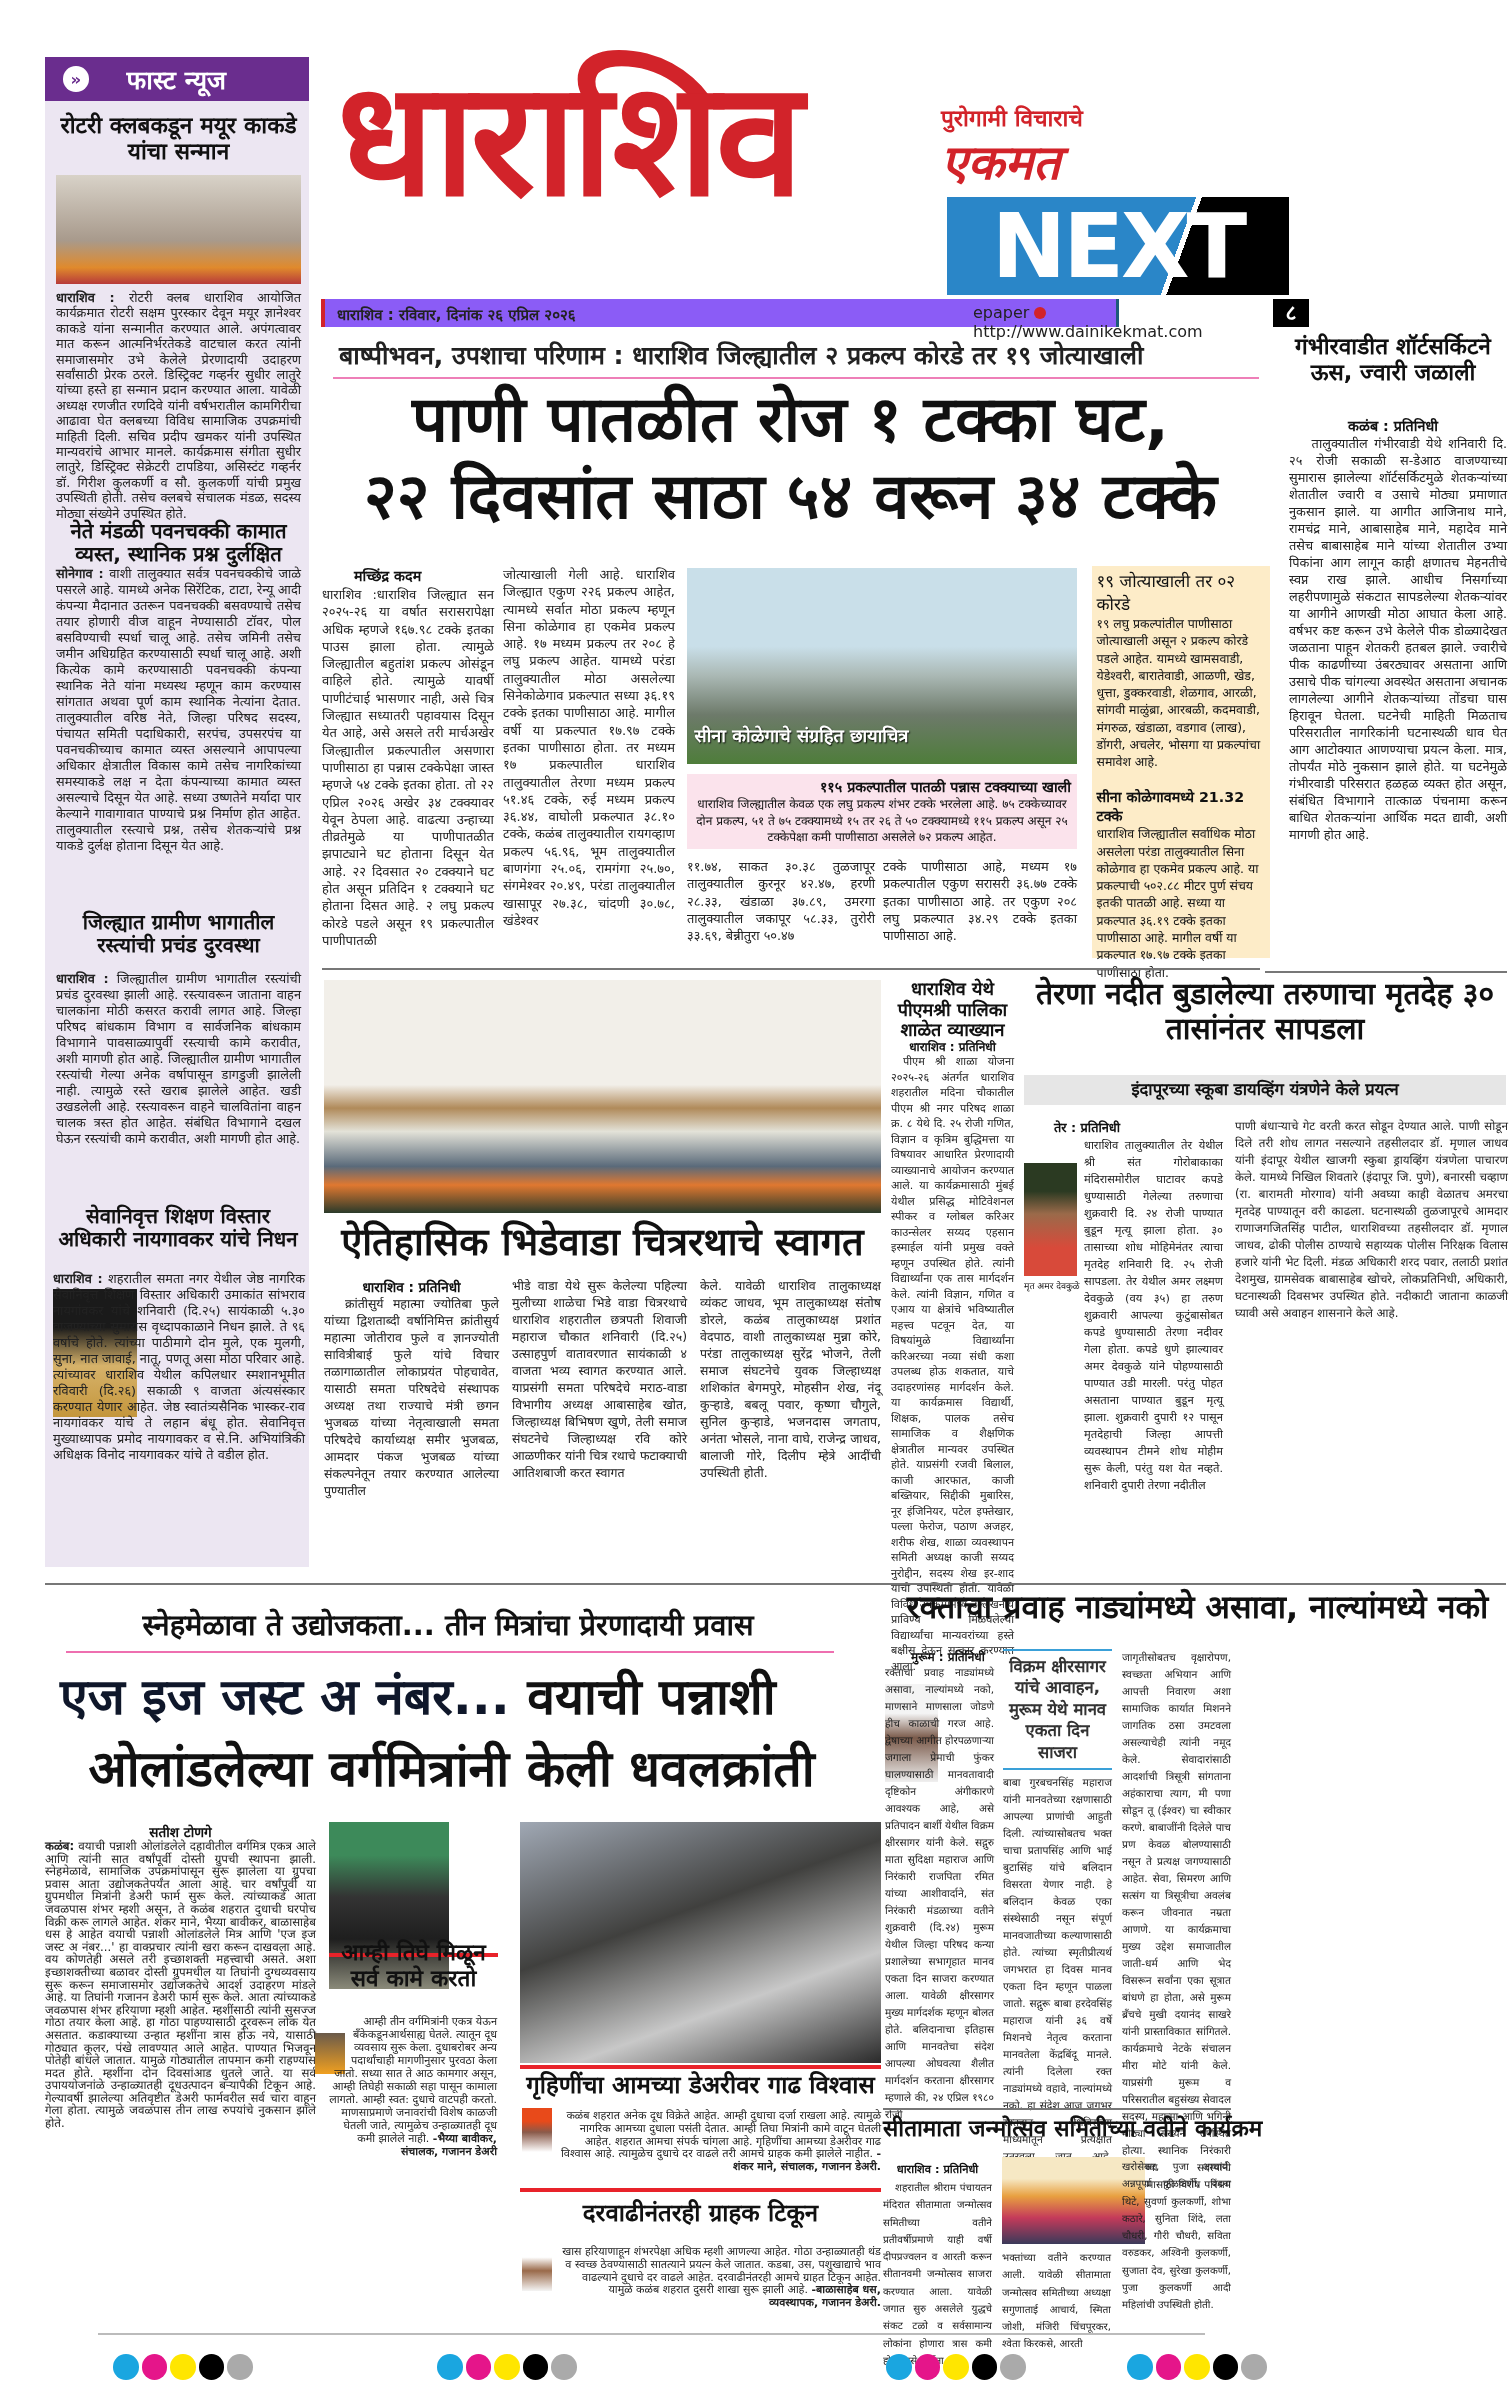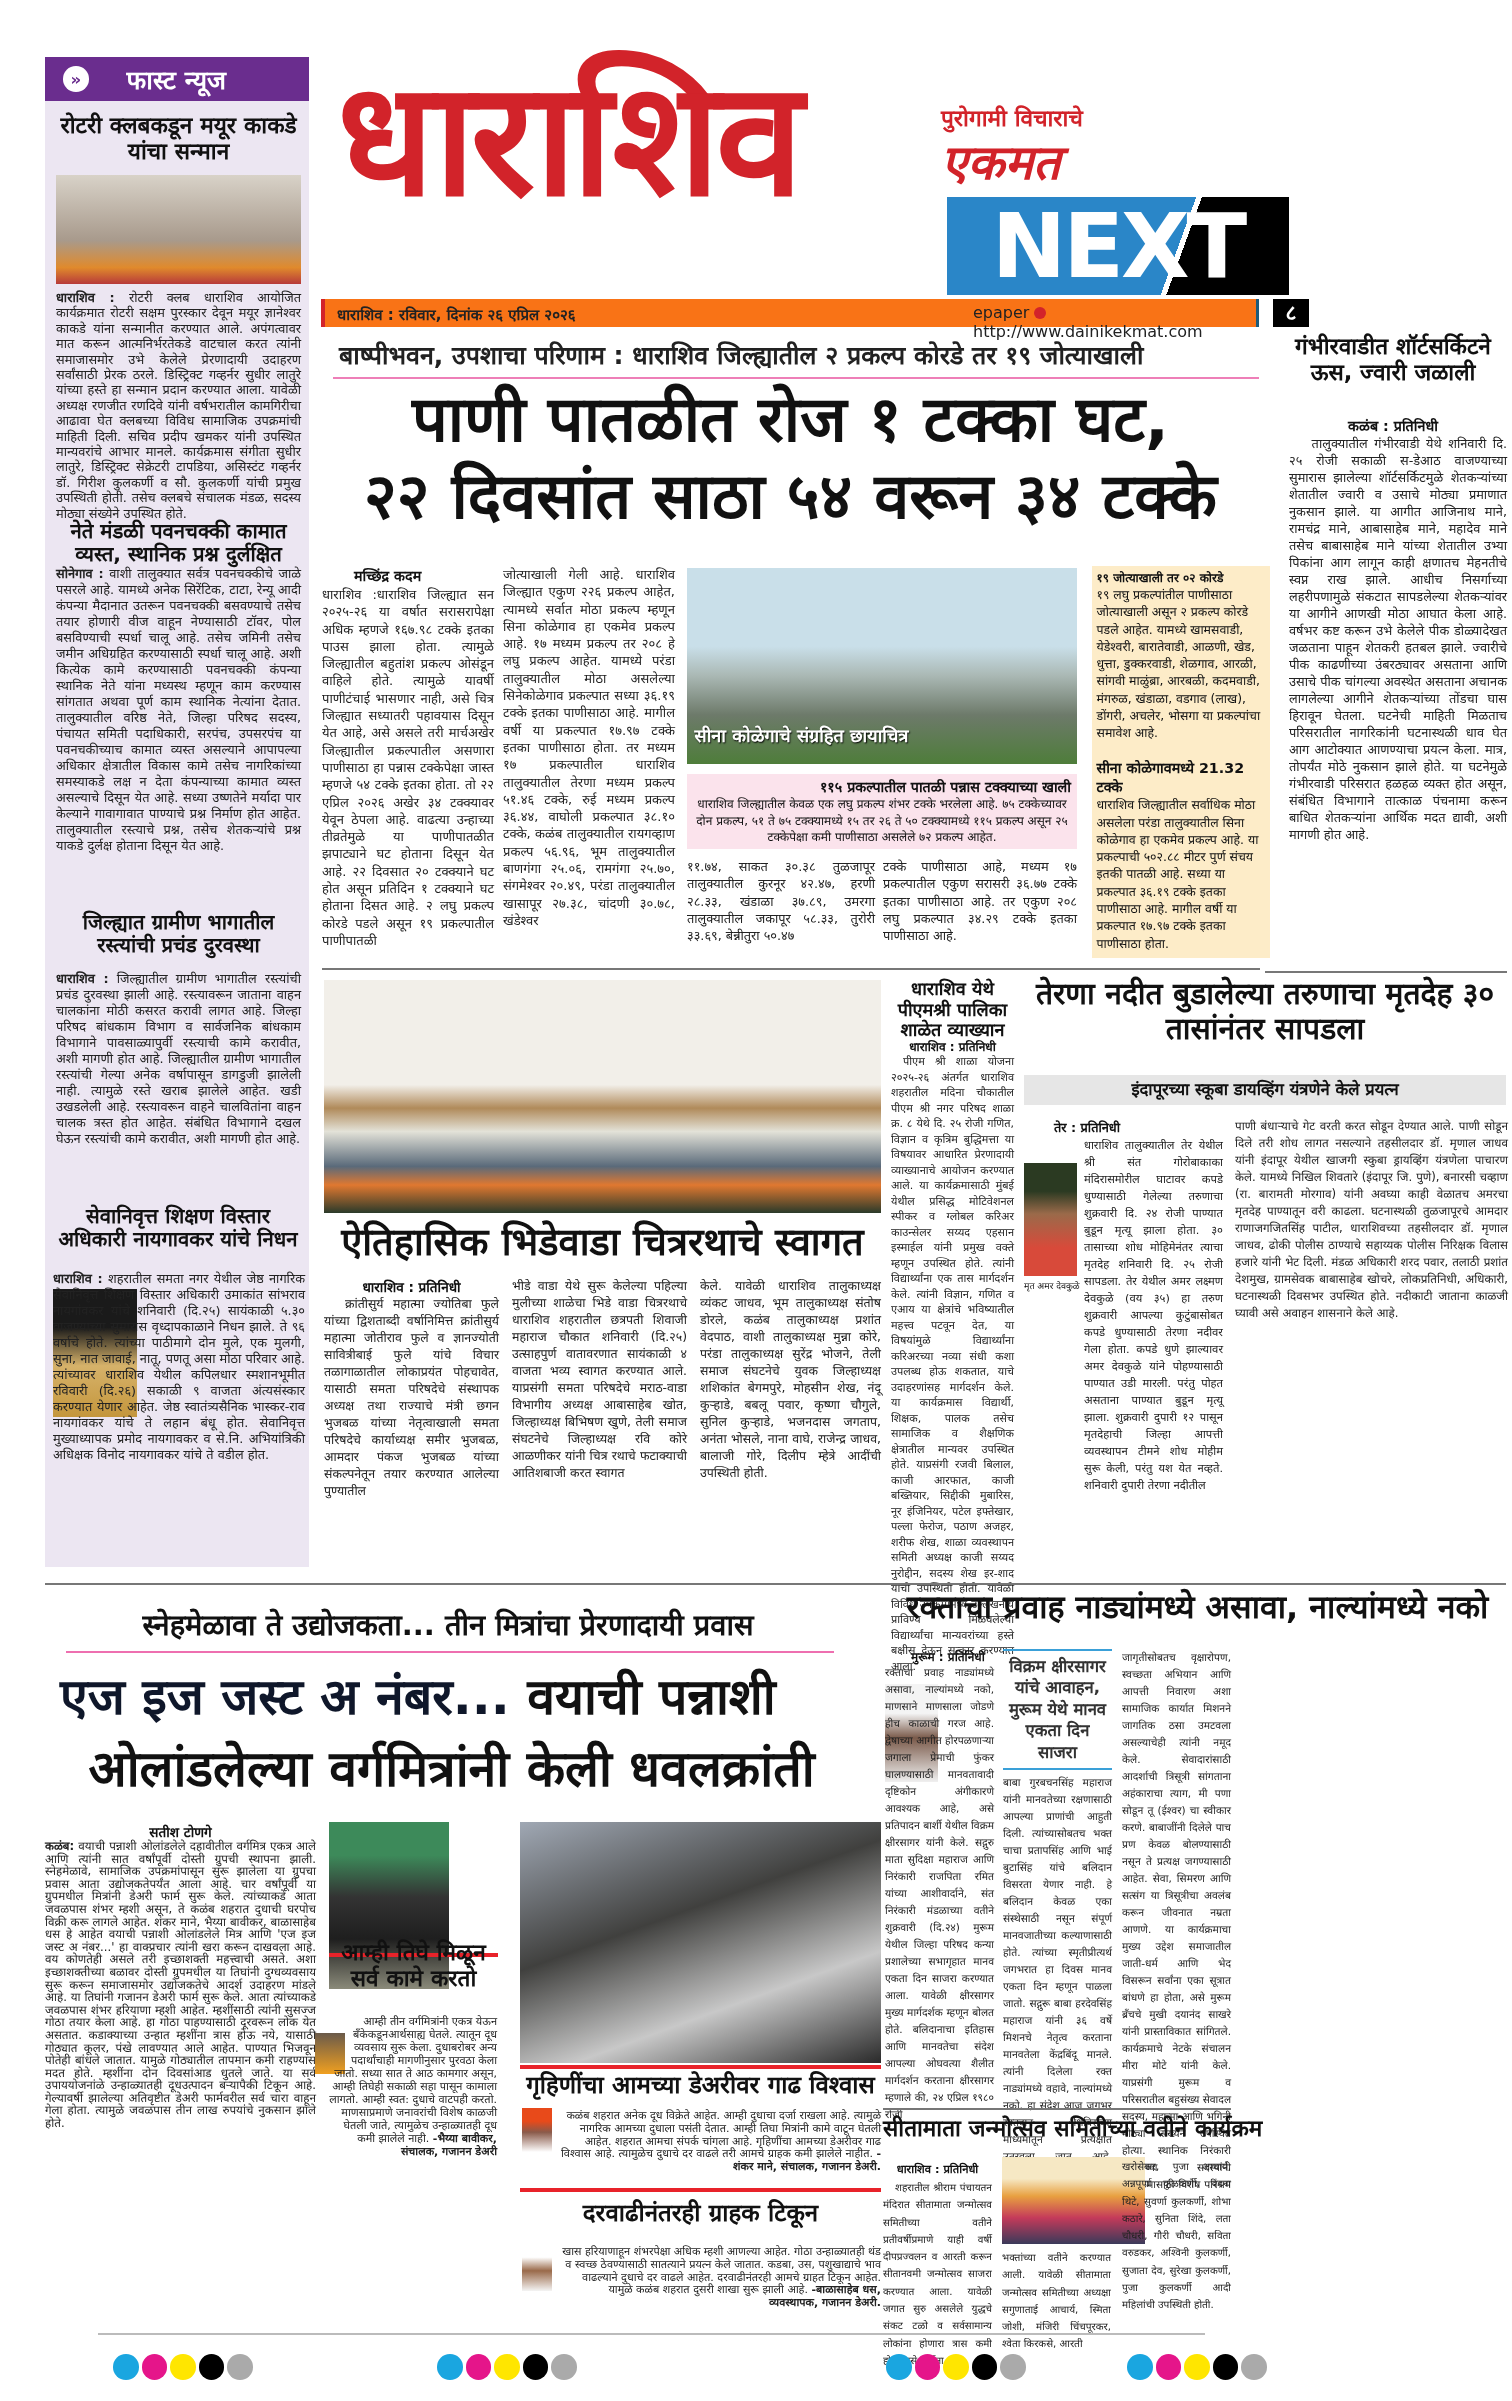--- a/index.html
+++ b/index.html
@@ -17,21 +17,21 @@
   #sidebar{left:45px;top:57px;width:264px;height:1510px;background:#ece6f2}
   #fast-head{left:45px;top:57px;width:264px;height:44px;background:#6a2d8e;display:flex;align-items:center;color:#fff}
   #fast-head .chev{width:25.6px;height:25.6px;border-radius:50%;background:#fff;color:#6a2d8e;display:flex;align-items:center;justify-content:center;font-size:16.6px;font-weight:bold;margin-left:18px}
   #fast-head .t{font-size:25.6px;font-weight:bold;margin-left:38px}
 
   
   #logo{left:337px;top:60px;font-size:158px;font-weight:bold;color:#d2232a;letter-spacing:-4.5px;line-height:1}
   #tagline{left:941px;top:102px;font-size:22.6px;color:#d2232a;font-weight:bold}
   #ekmat{left:941px;top:128px;font-size:48px;color:#d2232a;font-weight:bold;font-style:italic}
   #next{left:947px;top:197px;width:342px;height:98px;background:linear-gradient(110deg,#2a86c8 0 66%,#fff 66% 67.5%,#000 67.5%);display:flex;align-items:center;justify-content:center;color:#fff;font-size:89px;font-weight:bold;letter-spacing:-3px}
-  #dateline{left:321px;top:299px;width:938px;height:28px;background:#f97316;border-left:4.5px solid #d2232a;border-right:3px solid #1d5b7a}
+  #dateline{left:321px;top:299px;width:798px;height:28px;background:#8b5cf6;border-left:4.5px solid #d2232a;border-right:3px solid #1d5b7a}
   #dateline .d{position:absolute;left:12px;top:4.5px;font-size:15px;font-weight:bold;color:#222}
   #dateline .u{position:absolute;left:648px;top:3.8px;font-size:16px;color:#222}
   #dateline .u .ic{display:inline-block;width:12px;height:12px;background:#d2232a;border-radius:50%;vertical-align:middle;margin:0 4.5px}
   #pageno{left:1273px;top:299px;width:36px;height:28px;background:#000;color:#fff;font-size:21px;font-weight:bold;text-align:center;line-height:28px}
 </style>
 </head>
 <body>
 
 <div id="sidebar" class="abs"></div>
 <div id="fast-head" class="abs">
@@ -77,21 +77,21 @@
   <div class="abs" style="left:7.5px;top:155px;font-size:18px;font-weight:bold;color:#fff;text-shadow:0.8px 0.8px 1.5px #000">सीना कोळेगाचे संग्रहित छायाचित्र</div>
 </div>
 <div class="abs" style="left:687px;top:774px;width:390px;height:75px;background:#fbe3ec;padding:3px 6px">
   <div style="font-size:14.3px;font-weight:bold;text-align:right">११५ प्रकल्पातील पातळी पन्नास टक्क्याच्या खाली</div>
   <div style="font-size:12px;line-height:16.6px;text-align:center">धाराशिव जिल्ह्यातील केवळ एक लघु प्रकल्प शंभर टक्के भरलेला आहे. ७५ टक्केच्यावर दोन प्रकल्प, ५१ ते ७५ टक्क्यामध्ये १५ तर २६ ते ५० टक्क्यामध्ये ११५ प्रकल्प असून २५ टक्केपेक्षा कमी पाणीसाठा असलेले ७२ प्रकल्प आहेत.</div>
 </div>
 <p class="abs body" style="left:687px;top:858px;width:188px;font-size:12.8px;line-height:17.3px">११.७४, साकत ३०.३८ तुळजापूर तालुक्यातील कुरनूर ४२.४७, हरणी २८.३३, खंडाळा ३७.८९, उमरगा तालुक्यातील जकापूर ५८.३३, तुरोरी ३३.६९, बेन्नीतुरा ५०.४७</p>
 <p class="abs body" style="left:883px;top:858px;width:194px;font-size:12.8px;line-height:17.3px">टक्के पाणीसाठा आहे, मध्यम १७ प्रकल्पातील एकुण सरासरी ३६.७७ टक्के इतका पाणीसाठा आहे. तर एकुण २०८ लघु प्रकल्पात ३४.२९ टक्के इतका पाणीसाठा आहे.</p>
 
 <div class="abs" style="left:1092px;top:566px;width:178px;height:392px;background:#fdecc8;padding:3px 4.5px">
-  <div style="font-size:12px;font-weight:bold">१९ जोत्याखाली तर ०२ कोरडे</div>
+  <div style="font-size:17px;font-weight:normal">१९ जोत्याखाली तर ०२ कोरडे</div>
   <div style="font-size:12.4px;line-height:17.3px">१९ लघु प्रकल्पांतील पाणीसाठा जोत्याखाली असून २ प्रकल्प कोरडे पडले आहेत. यामध्ये खामसवाडी, येडेश्वरी, बारातेवाडी, आळणी, खेड, धुत्ता, डुक्करवाडी, शेळगाव, आरळी, सांगवी माळुंब्रा, आरबळी, कदमवाडी, मंगरुळ, खंडाळा, वडगाव (लाख), डोंगरी, अचलेर, भोसगा या प्रकल्पांचा समावेश आहे.</div>
   <div style="font-size:14.3px;font-weight:bold;margin-top:16.6px">सीना कोळेगावमध्ये 21.32 टक्के</div>
   <div style="font-size:12.4px;line-height:17.3px">धाराशिव जिल्ह्यातील सर्वाधिक मोठा असलेला परंडा तालुक्यातील सिना कोळेगाव हा एकमेव प्रकल्प आहे. या प्रकल्पाची ५०२.८८ मीटर पुर्ण संचय इतकी पातळी आहे. सध्या या प्रकल्पात ३६.१९ टक्के इतका पाणीसाठा आहे. मागील वर्षी या प्रकल्पात १७.९७ टक्के इतका पाणीसाठा होता.</div>
 </div>
 <div class="rule" style="left:322px;top:968px;width:938px"></div>
 
 <div class="abs hl" style="left:1280px;top:334px;width:226px;font-size:22.6px">गंभीरवाडीत शॉर्टसर्किटने ऊस, ज्वारी जळाली</div>
 <div class="abs" style="left:1280px;top:416px;width:226px;text-align:center;font-size:14.3px;font-weight:bold">कळंब : प्रतिनिधी</div>
 <p class="abs body" style="left:1289px;top:435px;width:218px;font-size:12.8px;line-height:17px;text-indent:22.6px">तालुक्यातील गंभीरवाडी येथे शनिवारी दि. २५ रोजी सकाळी स-डेआठ वाजण्याच्या सुमारास झालेल्या शॉर्टसर्किटमुळे शेतकऱ्यांच्या शेतातील ज्वारी व उसाचे मोठ्या प्रमाणात नुकसान झाले. या आगीत आजिनाथ माने, रामचंद्र माने, आबासाहेब माने, महादेव माने तसेच बाबासाहेब माने यांच्या शेतातील उभ्या पिकांना आग लागून काही क्षणातच मेहनतीचे स्वप्न राख झाले. आधीच निसर्गाच्या लहरीपणामुळे संकटात सापडलेल्या शेतकऱ्यांवर या आगीने आणखी मोठा आघात केला आहे. वर्षभर कष्ट करून उभे केलेले पीक डोळ्यादेखत जळताना पाहून शेतकरी हतबल झाले. ज्वारीचे पीक काढणीच्या उंबरठ्यावर असताना आणि उसाचे पीक चांगल्या अवस्थेत असताना अचानक लागलेल्या आगीने शेतकऱ्यांच्या तोंडचा घास हिरावून घेतला. घटनेची माहिती मिळताच परिसरातील नागरिकांनी घटनास्थळी धाव घेत आग आटोक्यात आणण्याचा प्रयत्न केला. मात्र, तोपर्यंत मोठे नुकसान झाले होते. या घटनेमुळे गंभीरवाडी परिसरात हळहळ व्यक्त होत असून, संबंधित विभागाने तात्काळ पंचनामा करून बाधित शेतकऱ्यांना आर्थिक मदत द्यावी, अशी मागणी होत आहे.</p>
 <div class="rule" style="left:1265px;top:971px;width:242px"></div>

